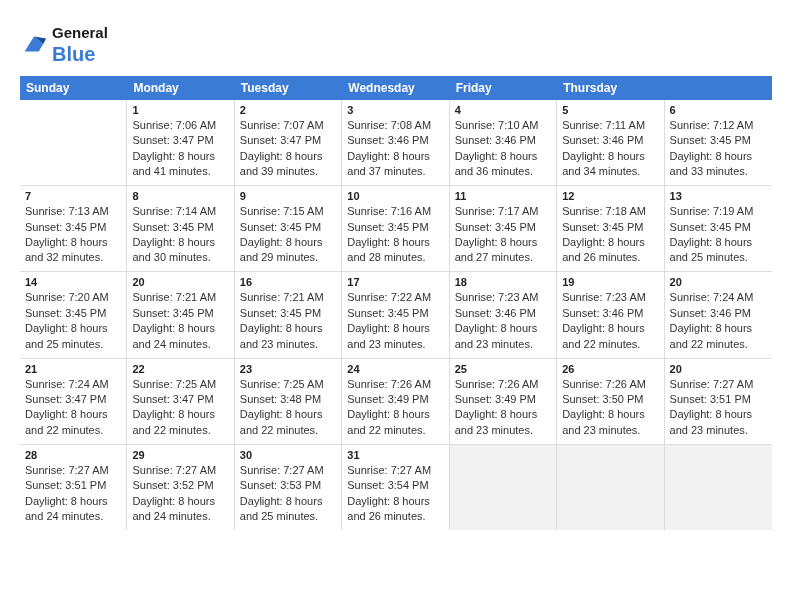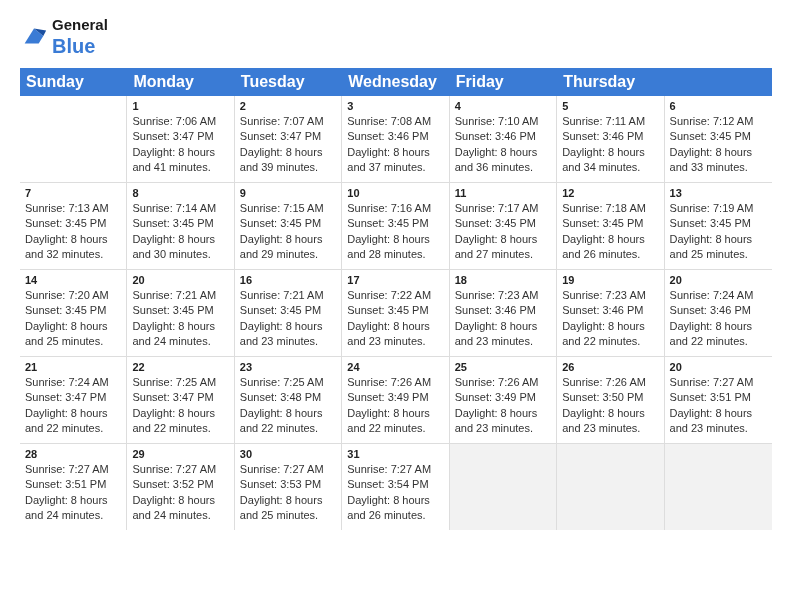--- a/index.html
+++ b/index.html
@@ -6,21 +6,21 @@
     body {
       font-family: Arial, sans-serif;
       background: #fff;
       width: 792px;
       height: 612px;
       overflow: hidden;
     }
     .page {
       width: 792px;
       height: 540px;
-      padding: 16px 20px 10px 20px;
+      padding: 24px 20px 10px 20px;
       display: flex;
       flex-direction: column;
     }
     .header {
       display: flex;
       justify-content: space-between;
       align-items: flex-start;
       margin-bottom: 10px;
     }
     .logo {
@@ -50,21 +50,21 @@
       flex-direction: column;
     }
     .cal-header {
       display: grid;
       grid-template-columns: repeat(7, 1fr);
       background: #3a7bd5;
       border-radius: 0;
     }
     .cal-header-cell {
       color: #fff;
-      font-size: 16px;
+      font-size: 12px;
       font-weight: bold;
       padding: 5px 6px;
       text-align: left;
     }
     .cal-body {
       flex: 1;
       display: flex;
       flex-direction: column;
     }
     .cal-row {

